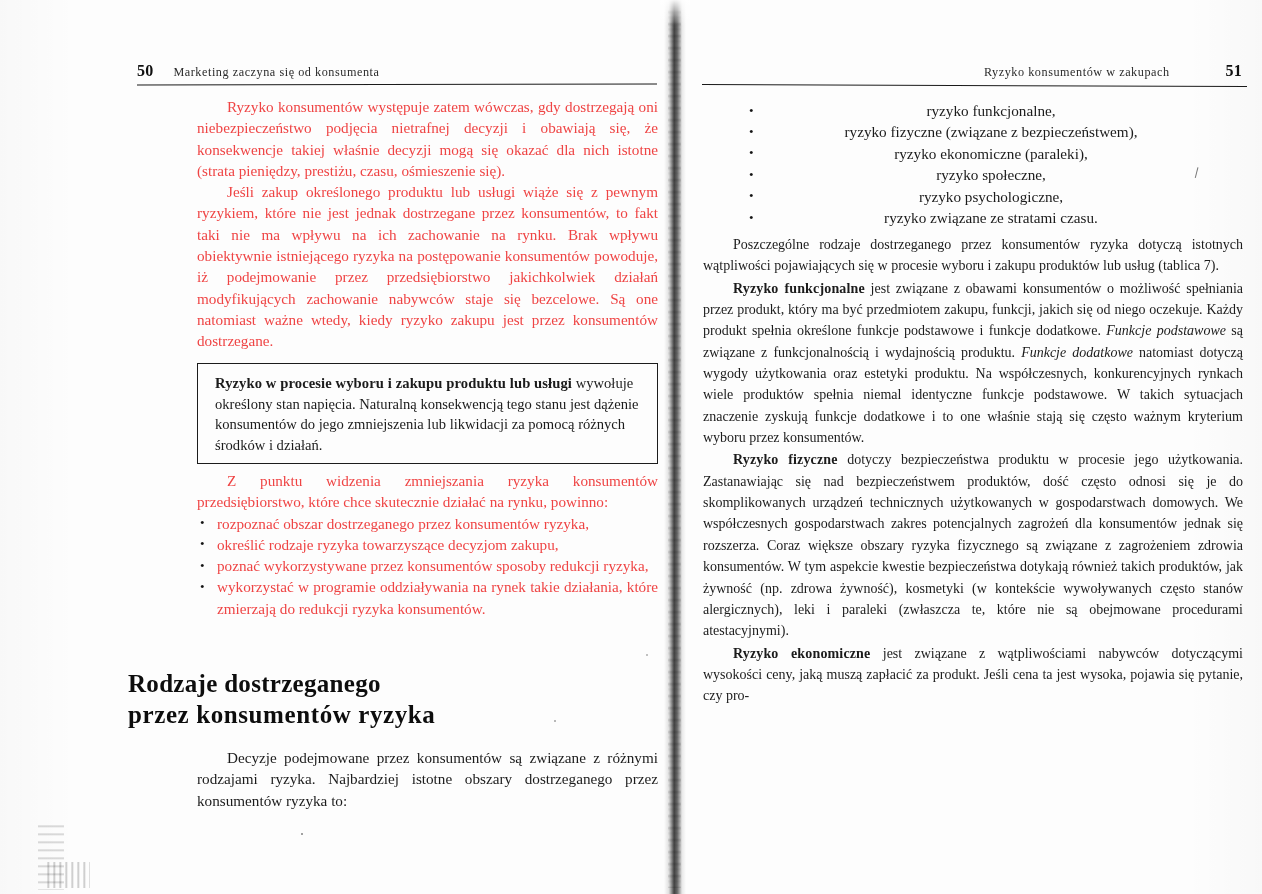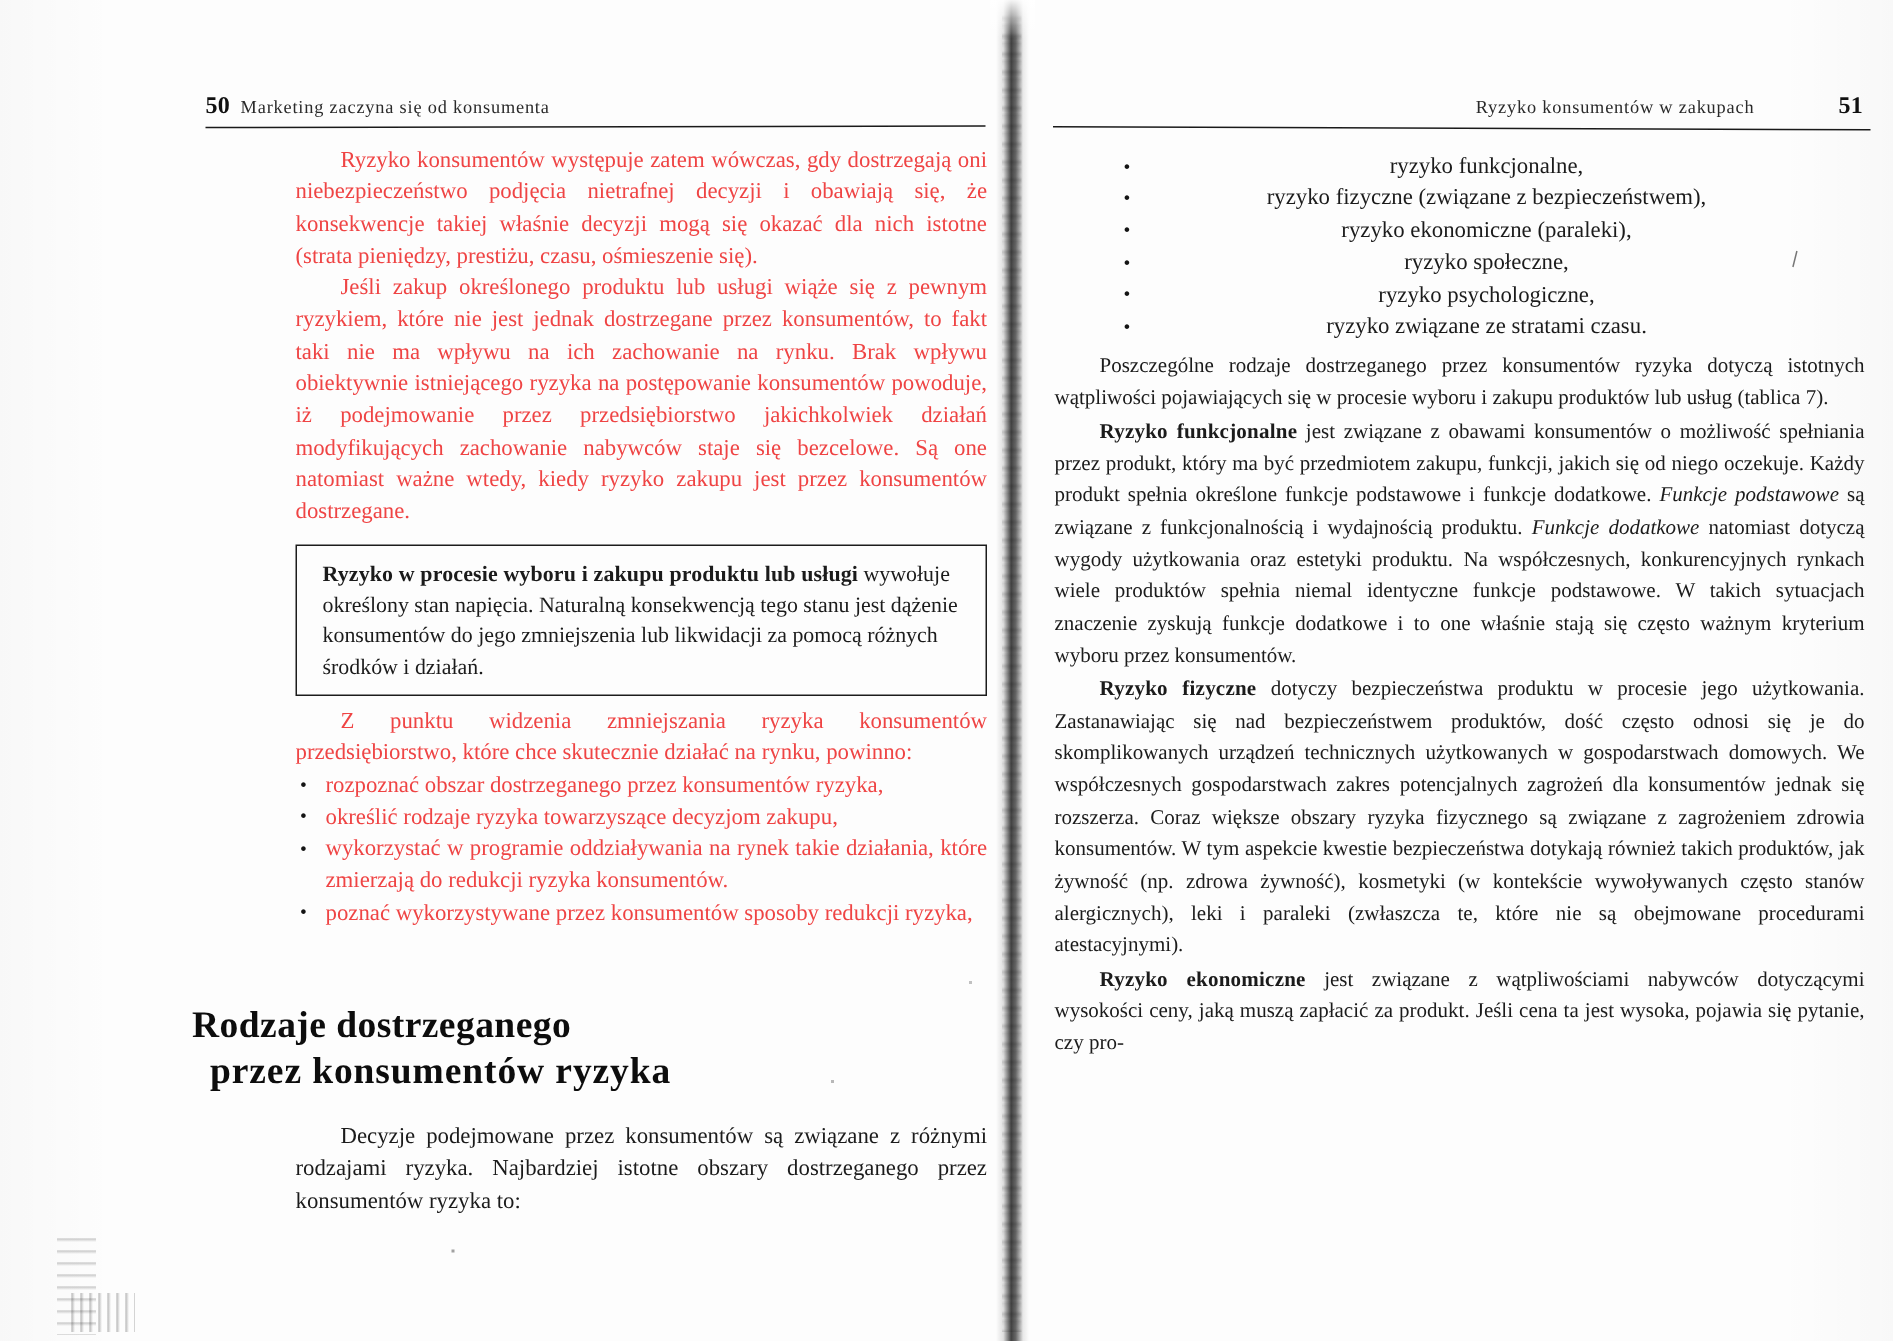--- a/index.html
+++ b/index.html
@@ -129,21 +129,21 @@
     font-weight: bold;
     letter-spacing: 0.2px;
     color: #101010;
   }
   .runhead-title {
     font-size: 12.2px;
     letter-spacing: 0.55px;
     color: #2a2a2a;
     white-space: nowrap;
   }
-  .runhead-left .folio { margin-right: 7px; }
+  .runhead-left .folio { margin-right: 20px; }
   .runhead-right .folio { margin-left: 20px; }
 
   .rule {
     position: absolute;
     height: 0;
     border-top: 1.6px solid #1a1a1a;
   }
   .rule-left  { left: 137px;  top: 84px;  width: 520px; transform: rotate(-0.12deg); }
   .rule-right { left: 702px;  top: 85px;  width: 545px; transform: rotate(0.22deg); }
 
@@ -209,21 +209,21 @@
     left: 128px;
     top: 668px;
     width: 470px;
     font-size: 25px;
     line-height: 31px;
     font-weight: bold;
     letter-spacing: 0.3px;
     color: #0d0d0d;
   }
   .section-heading .hl { display: block; white-space: nowrap; }
-  .section-heading .hl.l2 { letter-spacing: 0.6px; margin-left: 12px; }
+  .section-heading .hl.l2 { letter-spacing: 0.6px; }
 
   .lead-after-heading {
     position: absolute;
     left: 197px;
     top: 747px;
     width: 461px;
     font-size: 15.2px;
     line-height: 21.3px;
     text-align: justify;
   }
@@ -297,22 +297,22 @@
 
     <div class="callout">
       <p class="callout-inner"><b>Ryzyko w procesie wyboru i zakupu produktu lub usługi</b><span> wywołuje określony stan napięcia. Naturalną konsekwencją tego stanu jest dążenie konsumentów do jego zmniejszenia lub likwidacji za pomocą różnych środków i działań.</span></p>
     </div>
 
     <div class="col" style="left:197px; top:470px; width:461px;">
       <p class="para">Z punktu widzenia zmniejszania ryzyka konsumentów przedsiębiorstwo, które chce skutecznie działać na rynku, powinno:</p>
       <ul class="blist">
         <li>rozpoznać obszar dostrzeganego przez konsumentów ryzyka,</li>
         <li>określić rodzaje ryzyka towarzyszące decyzjom zakupu,</li>
+        <li>poznać wykorzystywane przez konsumentów sposoby redukcji ryzyka,</li>
         <li>wykorzystać w programie oddziaływania na rynek takie działania, które zmierzają do redukcji ryzyka konsumentów.</li>
-        <li>poznać wykorzystywane przez konsumentów sposoby redukcji ryzyka,</li>
       </ul>
     </div>
 
     <div class="section-heading">
       <span class="hl l1">Rodzaje dostrzeganego</span>
       <span class="hl l2">przez konsumentów ryzyka</span>
     </div>
 
     <div class="lead-after-heading">
       <p class="para">Decyzje podejmowane przez konsumentów są związane z różnymi rodzajami ryzyka. Najbardziej istotne obszary dostrzeganego przez konsumentów ryzyka to:</p>

